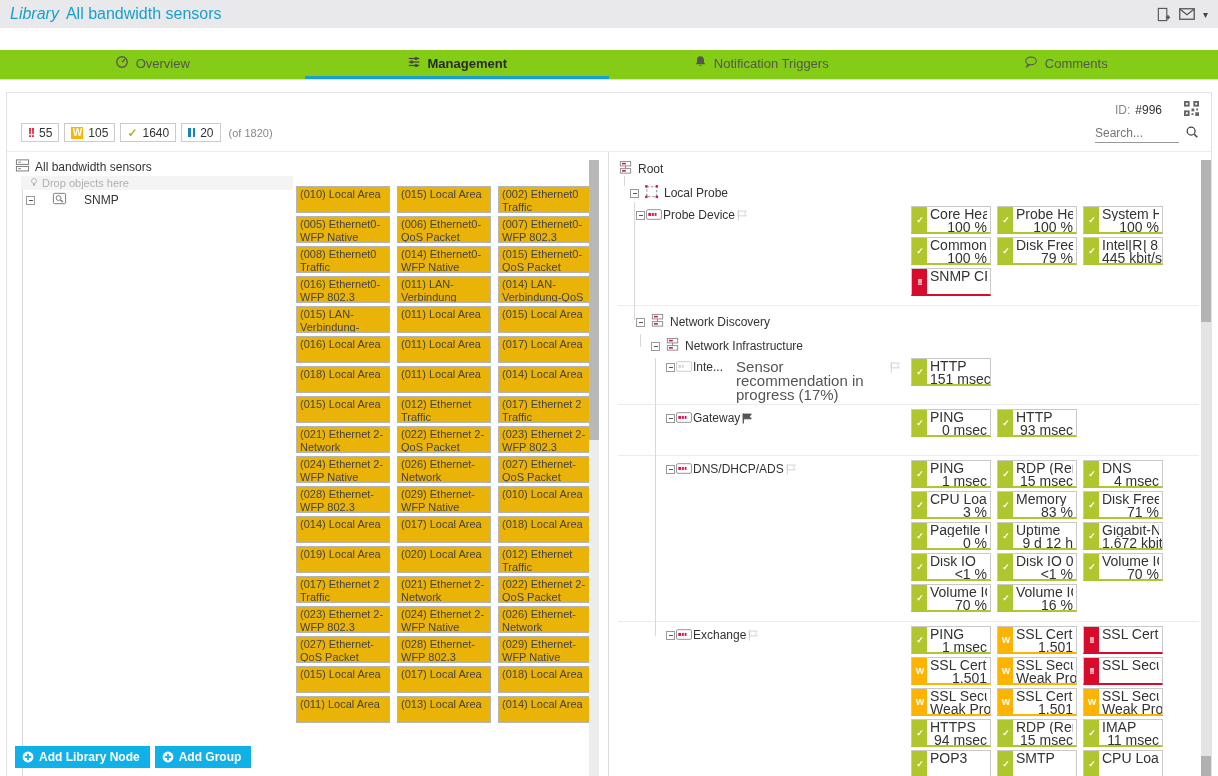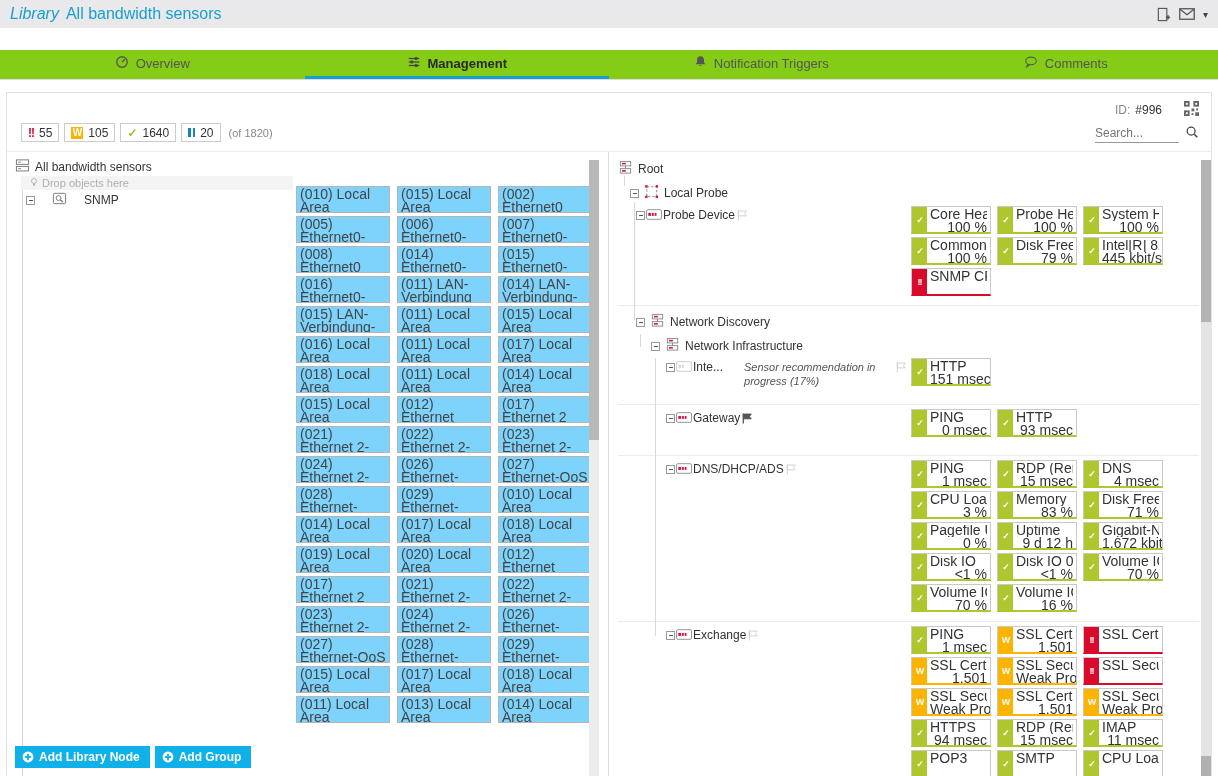--- a/index.html
+++ b/index.html
@@ -54,40 +54,40 @@
   .ltrow { display:flex; align-items:center; gap:5px; height:17px; cursor:pointer; }
   .drophint { background:#f4f4f4; color:#b0b0b0; font-size:11px; height:14px; margin:1px 0 1px 6px;
               display:flex; align-items:center; gap:3px; padding-left:8px; width:272px; }
   .snmprow { margin-left:11px; display:flex; align-items:center; gap:17px; height:18px; cursor:pointer; }
   .expander { width:9px; height:9px; border:1px solid #9a9a9a; background:#fff; position:relative; flex:none; }
   .expander::after { content:''; position:absolute; left:1.5px; right:1.5px; top:3px; height:1px; background:#555; }
   .vline-left { position:absolute; left:15px; top:28px; bottom:0; width:1px; background:#d8d8d8; }
 
   
   .lgrid { position:absolute; left:289px; top:34px; width:305px; display:flex; flex-wrap:wrap; }
-  .gridbox { width:94px; height:27px; border:1px solid #b5b5b5; margin:0 7px 3px 0; font-size:14px;
-             line-height:12.5px; color:#444; padding:1px 3px; overflow:hidden; background:#7dd3fc; cursor:pointer; }
+  .gridbox { width:94px; height:27px; border:1px solid #b5b5b5; margin:0 7px 3px 0; font-size:11px;
+             line-height:12.5px; color:#444; padding:1px 3px; overflow:hidden; background:#eab308; cursor:pointer; }
 
   
   .midscroll { position:absolute; left:582px; top:8px; bottom:0; width:10px; background:#ededed; }
   .midscroll .thumb { position:absolute; top:0; left:0; width:10px; height:280px; background:#b8b8b8; }
   .divider { position:absolute; left:601px; top:0; bottom:0; width:1px; background:#dddddd; }
 
   
   .rpane { position:absolute; left:611px; top:0; right:12px; bottom:0; overflow:hidden; padding-top:6px; }
   .trow { display:flex; align-items:center; gap:5px; font-size:12px; color:#333; cursor:pointer; }
   .trow.root  { height:22px; }
   .trow.probe { height:26px; padding-left:12px; }
   .trow.group { height:24px;text-align:center; }
   .devrow { position:relative; }
   .dlabel { position:absolute; left:0; top:2px; display:flex; align-items:flex-start; gap:1px;
             font-size:12px; color:#333; width:290px; cursor:pointer; }
   .dlabel .expander { margin-top:3px; }
   .dlabel svg { margin-top:1px; flex:none; }
-  .dnote { font-style:italic; color:#555; font-size:11px; line-height:14px; width:152px; margin-left:20px; }
+  .dnote { color:#555; font-size:15px; line-height:14px; width:152px; margin-left:12px; }
   .dsensors { position:absolute; left:293px; top:0; width:264px; display:flex; flex-wrap:wrap; }
   .sep { border-top:1px solid #ececec; margin:2px 0 4px 0; }
 
   
   .sensor { width:80px; height:28px; margin:0 6px 3px 0; border:1px solid #c9c9c9; border-bottom-width:2px;
             display:flex; background:#fff; cursor:pointer; }
   .sensor .sblock { width:15px; display:flex; align-items:center; justify-content:center; color:#fff;
                     font-size:9px; font-weight:bold; letter-spacing:-1px; flex:none; }
   .sensor.ok   { border-bottom-color:#b0c62f; } .sensor.ok .sblock   { background:#b0c62f; }
   .sensor.warn { border-bottom-color:#fcb400; } .sensor.warn .sblock { background:#fcb400; }

